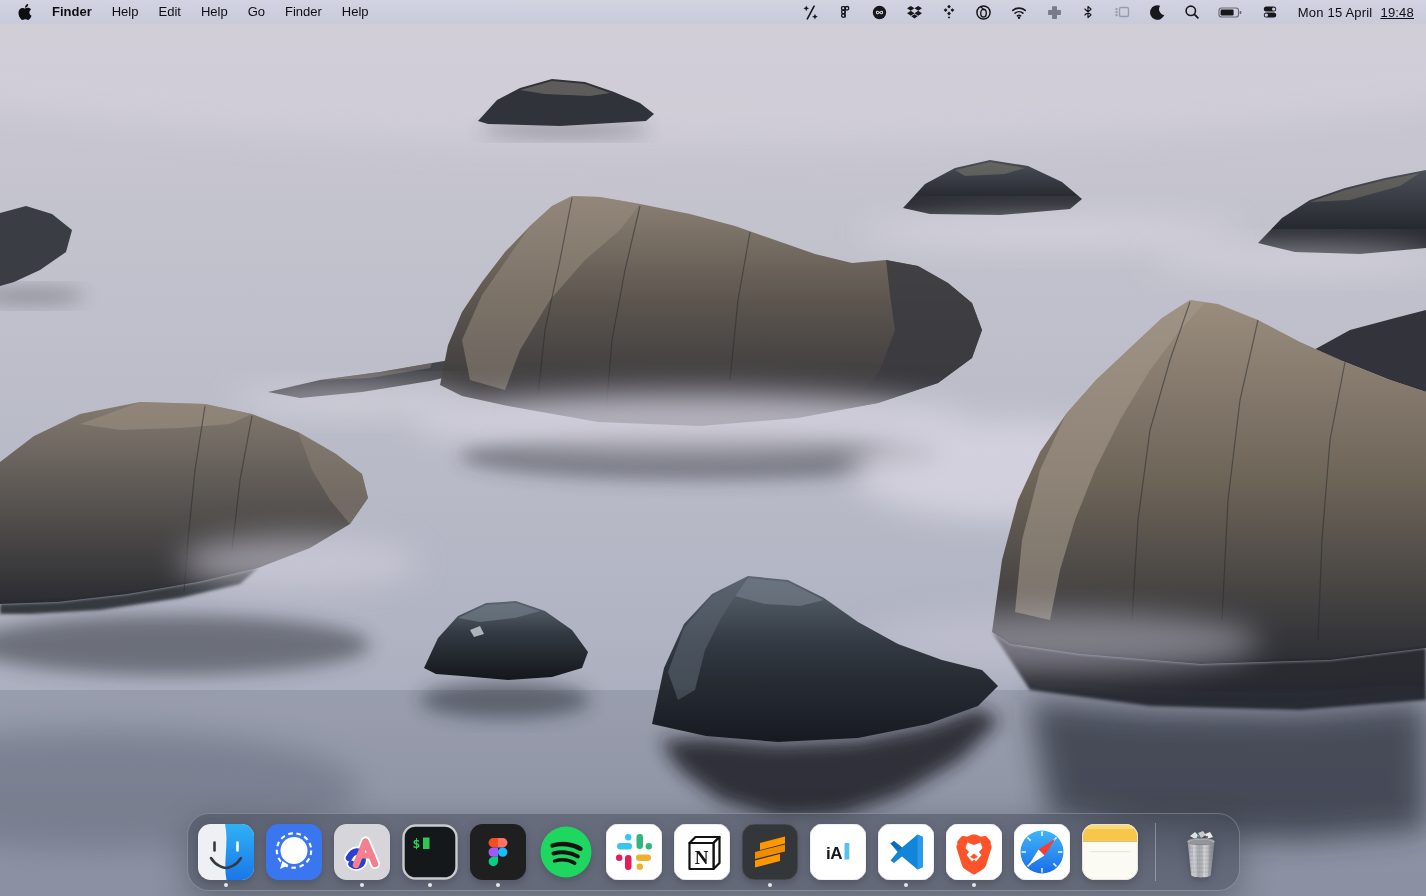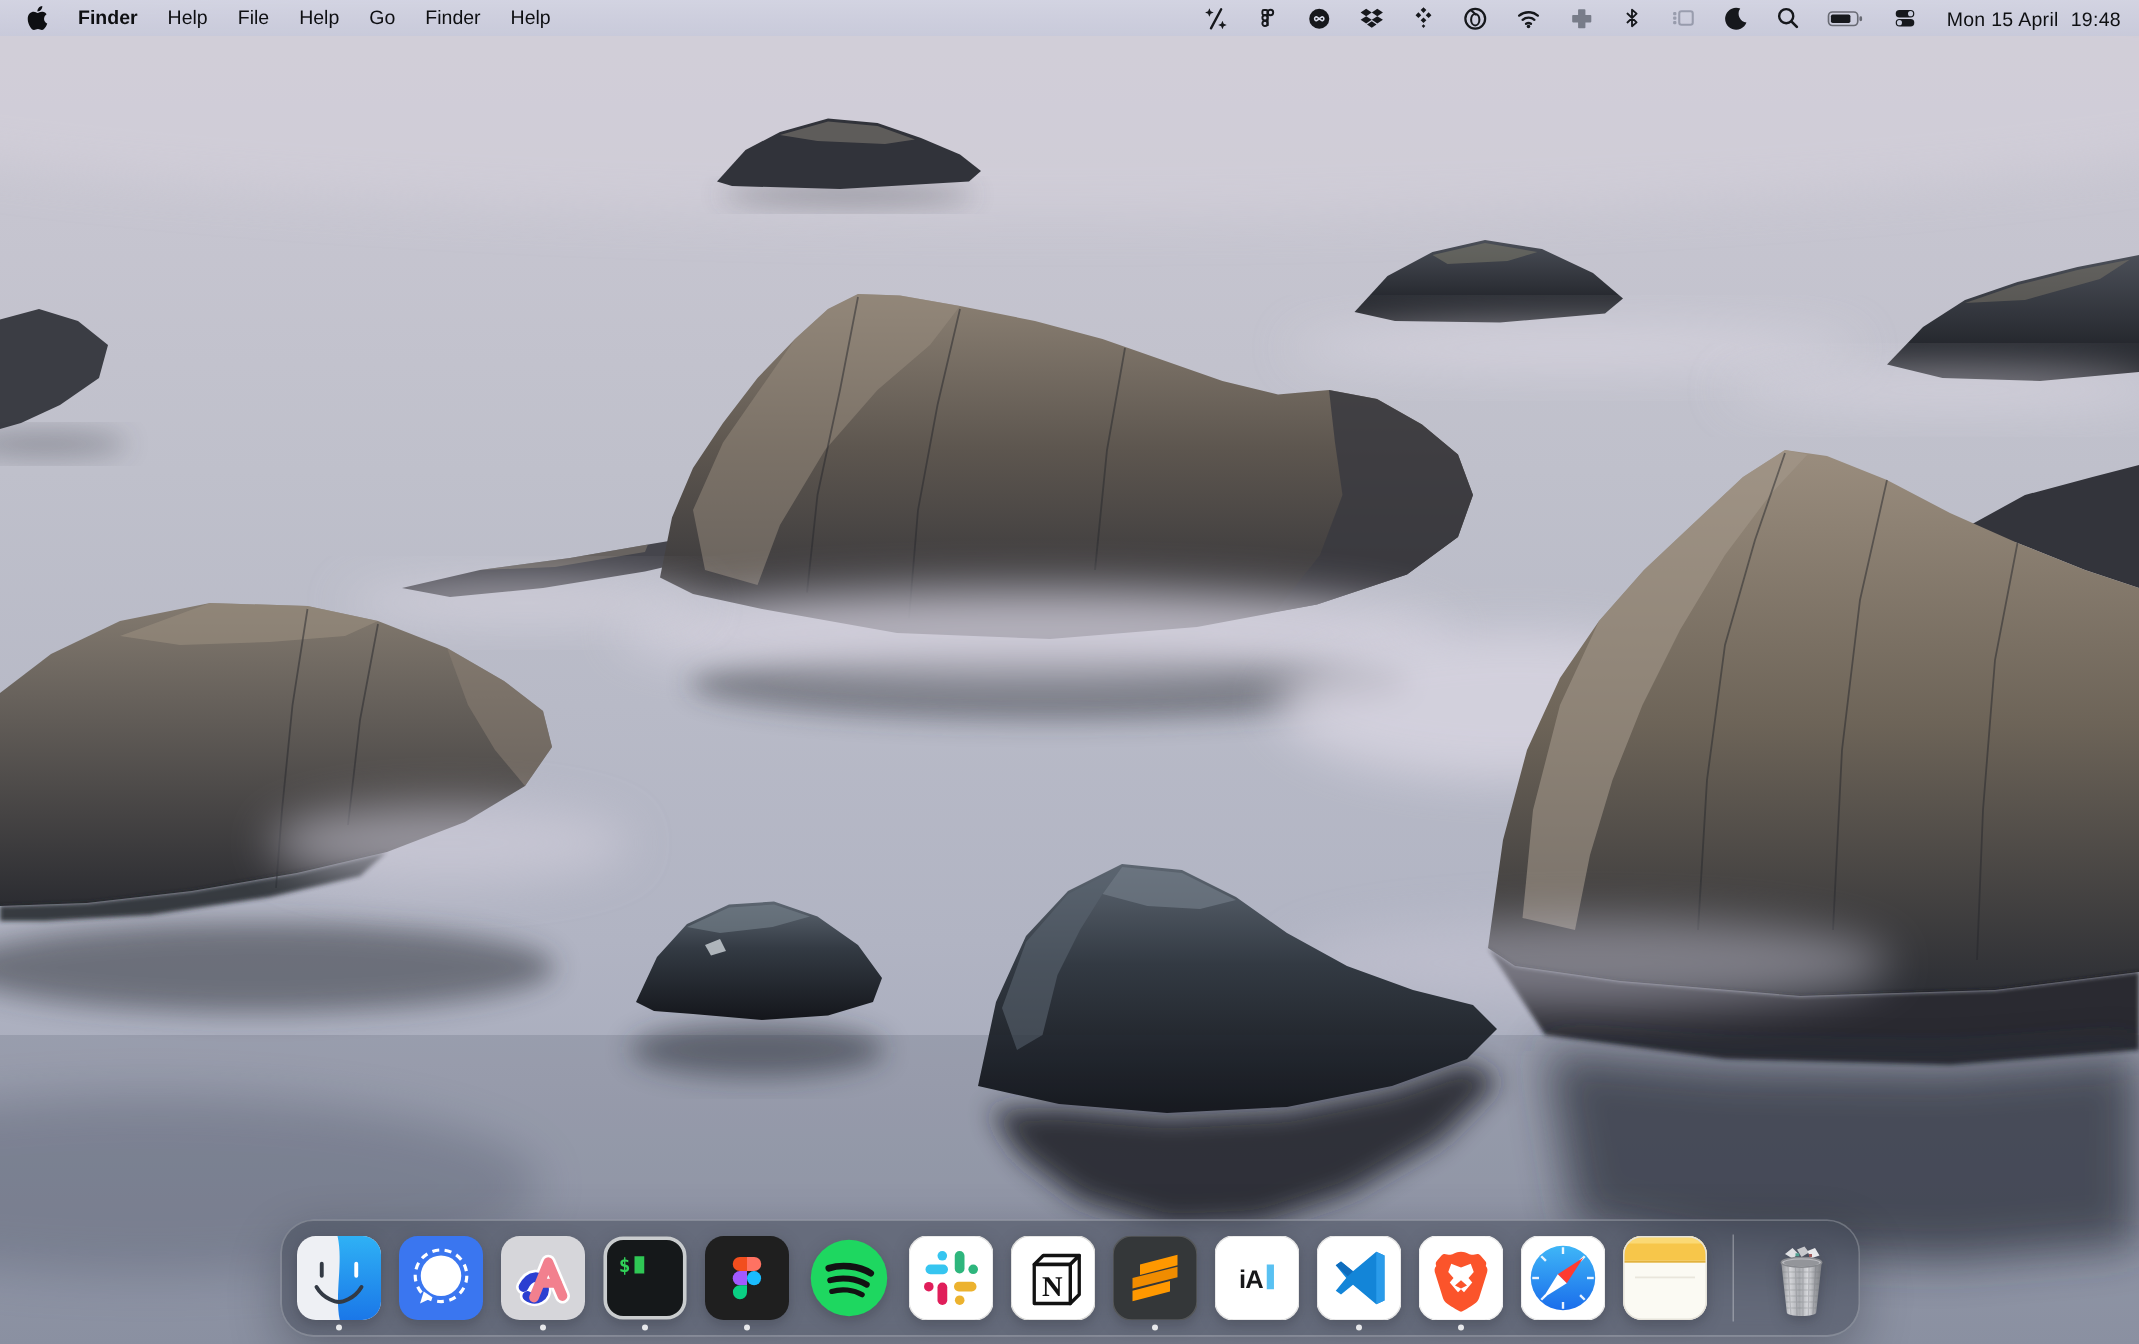--- a/index.html
+++ b/index.html
@@ -20,21 +20,21 @@
     font-size:13px;color:#0e0f12;
   }
   .mb-left{display:flex;align-items:center;}
   .apple{display:flex;align-items:center;padding:0 10px 0 6px;}
   .mb-item{padding:0 10px;line-height:24px;white-space:nowrap;}
   .mb-item.app{font-weight:700;}
   .mb-right{margin-left:auto;display:flex;align-items:center;}
   .mb-icon{display:flex;align-items:center;justify-content:center;padding:0 9px;height:24px;}
   .mb-icon svg{display:block;}
   .clock{padding-left:10px;white-space:nowrap;letter-spacing:.2px;}
-  .clock .t{margin-left:8px;}
+  .clock .t{margin-left:8px;text-decoration:underline;}
   
   .dock-wrap{position:absolute;left:0;right:0;bottom:5px;display:flex;justify-content:center;z-index:10;}
   .dock{
     display:flex;align-items:center;gap:12px;padding:9px 10px;
     background:rgba(59,64,80,0.48);
     border:1px solid rgba(255,255,255,0.22);
     border-radius:22px;
     box-shadow:0 12px 34px rgba(10,12,20,0.3);
     backdrop-filter:blur(20px);
   }
@@ -163,21 +163,21 @@
 
 <div class="menubar">
   <div class="mb-left">
     <span class="apple">
       <svg width="14" height="16" viewBox="0 0 814 1000" fill="#0e0f12">
           <path d="M788.1 340.9c-5.8 4.5-108.2 62.2-108.2 190.5 0 148.4 130.3 200.9 134.2 202.2-.6 3.2-20.7 71.9-68.7 141.9-42.8 61.6-87.5 123.1-155.5 123.1s-85.5-39.5-164-39.5c-76.5 0-103.7 40.8-165.9 40.8s-105.6-57-155.5-127C46.7 790.7 0 663 0 541.8c0-194.4 126.4-297.5 250.8-297.5 66.1 0 121.2 43.4 162.7 43.4 39.5 0 101.1-46 176.3-46 28.5 0 130.9 2.6 198.3 99.2zm-234-181.5c31.1-36.9 53.1-88.1 53.1-139.3 0-7.1-.6-14.3-1.9-20.1-50.6 1.9-110.8 33.7-147.1 75.8-28.5 32.4-55.1 83.6-55.1 135.5 0 7.8 1.3 15.6 1.9 18.1 3.2.6 8.4 1.3 13.6 1.3 45.4 0 102.5-30.4 135.5-71.3z"></path>
         </svg>
     </span>
     <span class="mb-item app">Finder</span>
     <span class="mb-item">Help</span>
-    <span class="mb-item">File</span>
+    <span class="mb-item">Edit</span>
     <span class="mb-item">Help</span>
     <span class="mb-item">Go</span>
     <span class="mb-item">Finder</span>
     <span class="mb-item">Help</span>
   </div>
 
   <div class="mb-right">
     <span class="mb-icon">
       <svg width="17" height="17" viewBox="0 0 16 16" fill="#16181c">
           <path d="M11.4 2 L5 14" stroke="#16181c" stroke-width="1.5" stroke-linecap="round"></path>

